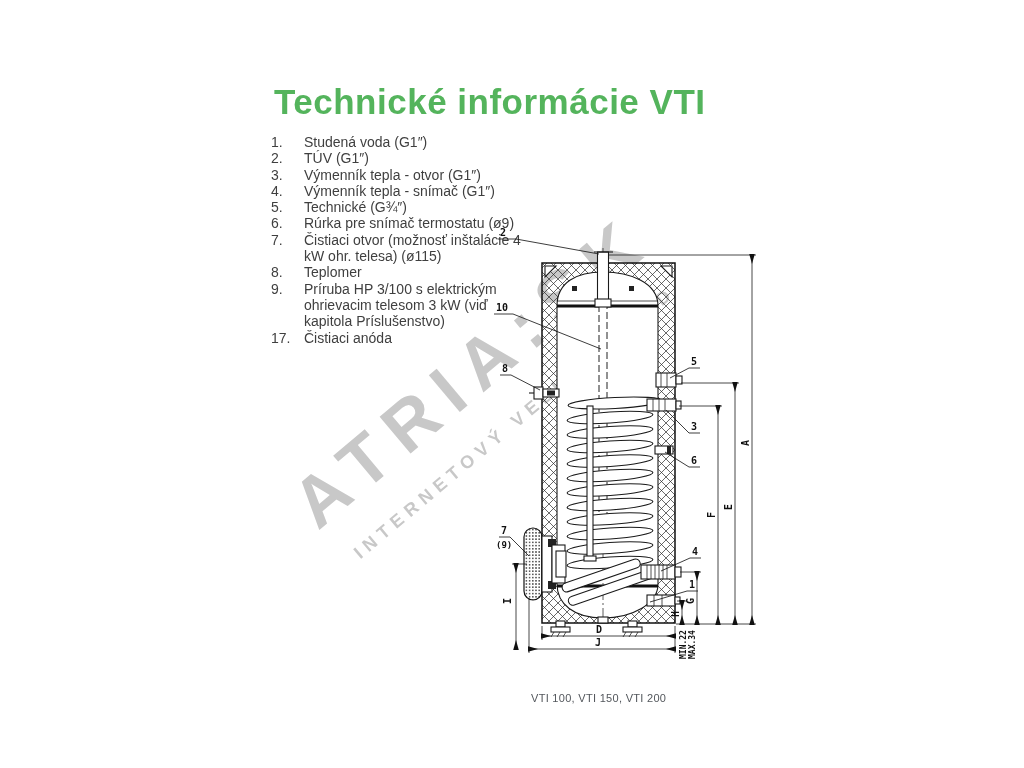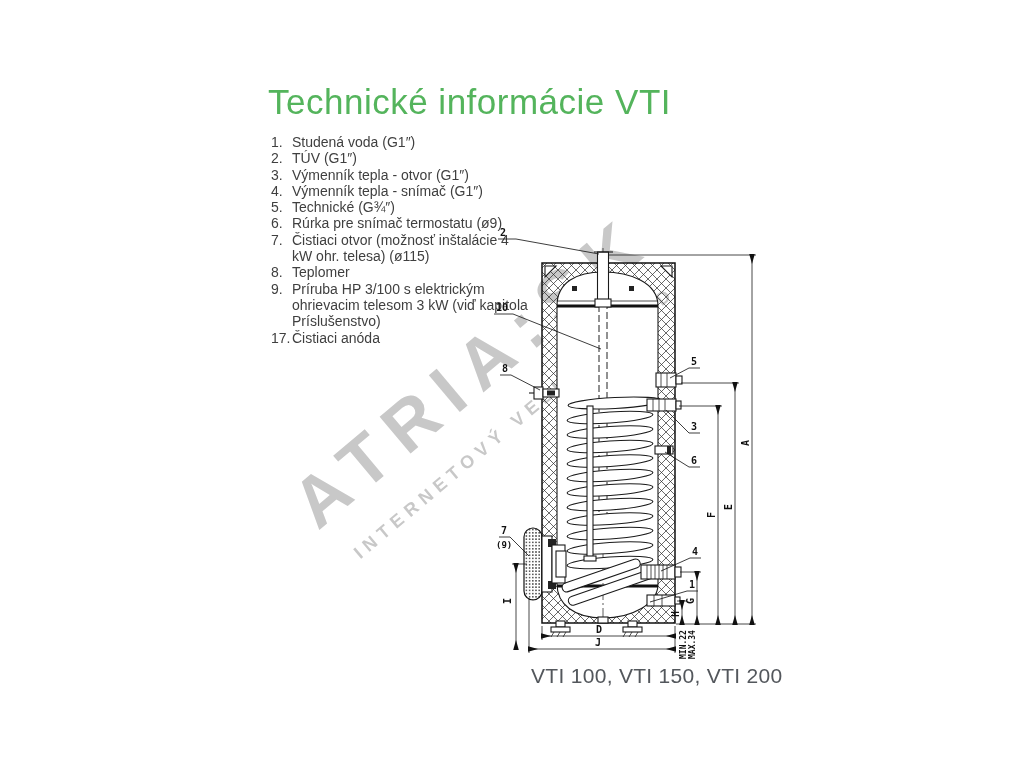--- a/index.html
+++ b/index.html
@@ -7,32 +7,32 @@
   #stage{position:relative;width:1024px;height:768px;background:#fff;}
 
   
   #watermark{position:absolute;left:250px;top:262px;width:470px;height:250px;
     display:flex;flex-direction:column;align-items:center;justify-content:center;
     transform:rotate(-40deg);color:#c8c8c8;pointer-events:none;}
   #watermark .wm1{font-size:70px;font-weight:bold;letter-spacing:14px;line-height:1;}
   #watermark .wm2{font-size:18px;font-weight:bold;letter-spacing:6px;margin-top:22px;}
 
   
-  #title{position:absolute;left:268px;top:82px;font-size:35px;font-weight:400;
+  #title{position:absolute;left:274px;top:82px;font-size:35px;font-weight:700;
     letter-spacing:.5px;color:#54b45c;white-space:nowrap;}
 
   
   #legend{position:absolute;left:271px;top:134px;width:258px;font-size:14px;
     line-height:16.3px;color:#3f3f3f;}
   #legend .row{display:flex;}
   #legend .num{min-width:21px;flex:0 0 21px;}
-  #legend .txt{width:236px;}
-
-  
-  #caption{position:absolute;left:531px;top:664px;font-size:21px;color:#53575c;
+  #legend .txt{width:236px;margin-left:12px;}
+
+  
+  #caption{position:absolute;left:531px;top:692px;font-size:11px;color:#53575c;
     letter-spacing:.3px;white-space:nowrap;}
 
   
   #drawing{position:absolute;left:0;top:0;}
   .ln{stroke:#1a1a1a;fill:none;stroke-width:1.1;}
   .thin{stroke:#1a1a1a;fill:none;stroke-width:.75;}
   .thick{stroke:#111;fill:none;stroke-width:2.8;}
   .wfill{fill:#fff;stroke:#1a1a1a;stroke-width:1.1;}
   .dfill{fill:#222;stroke:none;}
   .dim{stroke:#1a1a1a;stroke-width:.8;fill:none;}

